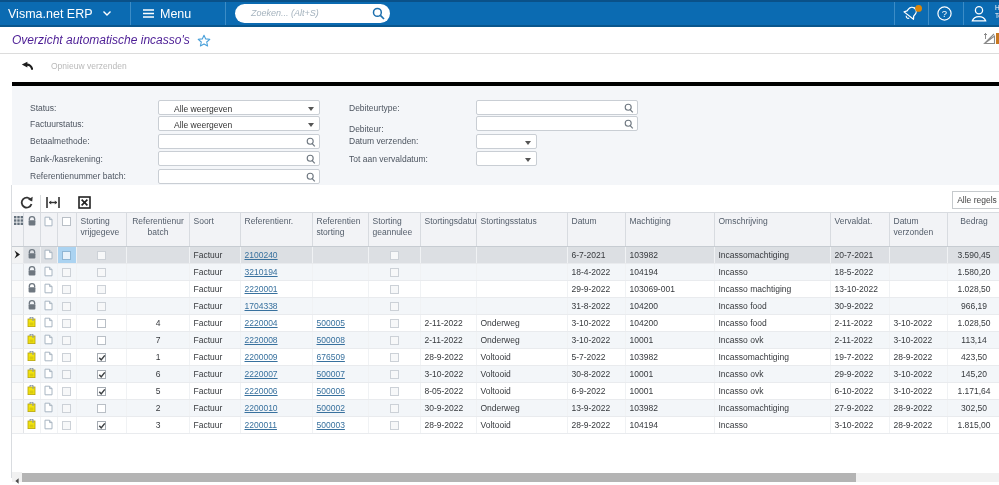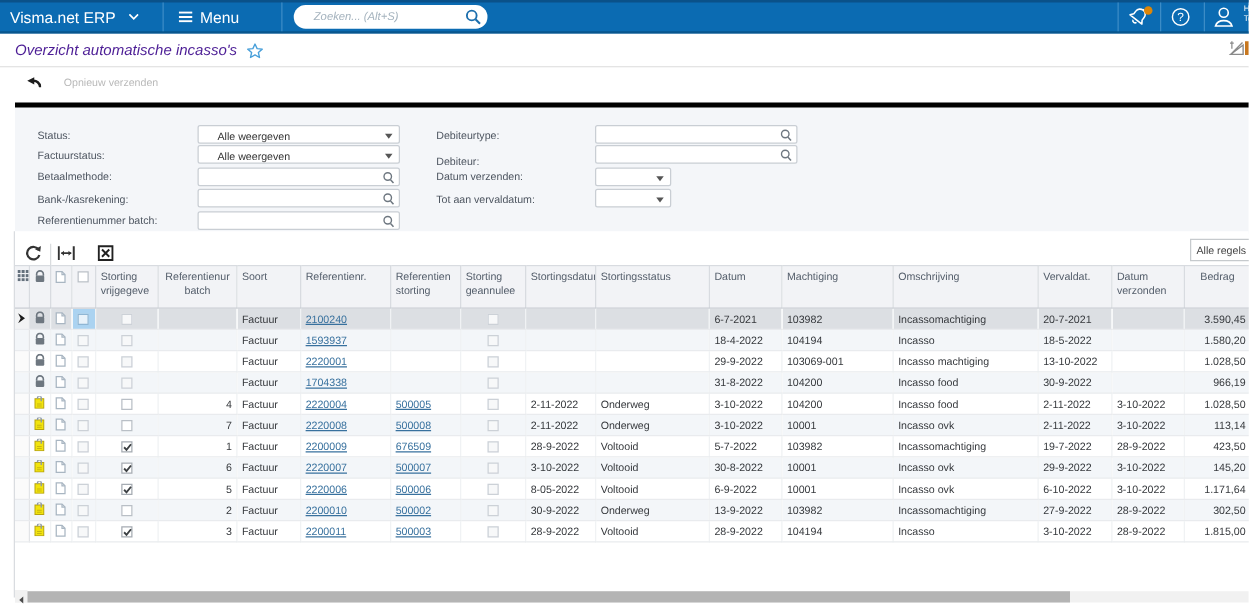--- a/index.html
+++ b/index.html
@@ -32,21 +32,21 @@
 #gtb { position:absolute; left:0px; top:3px; height:22px; width:990px; }
 #gtb .sep { position:absolute; top:7px; height:17px; width:1px; background:#d9dcde; }
 #allebtn { position:absolute; left:940px; top:3px; width:58px; height:18px; background:#fff; border:1px solid #c6cacd; font-size:8.5px; color:#444; text-align:center; line-height:16px; padding-right:8px; }
 table { position:absolute; left:0; top:27px; border-collapse:collapse; table-layout:fixed; width:988px; }
 td,th { overflow:hidden; white-space:nowrap; font-size:8.5px; font-weight:normal; }
 thead th { background:#f2f3f6; color:#535d6a; text-align:left; vertical-align:top; padding:3px 3px 0 4px; border-right:1px solid #d8dbe0; border-top:1px solid #d8dbe0; border-bottom:1px solid #c7ccd2; height:34px; line-height:11px; }
 thead th.r { text-align:center; }
 tbody td { height:17px; padding:0 3px 0 4px; color:#36393d; border-bottom:1px solid #e9ebee; border-right:1px solid #f0f2f4; }
 tbody tr.alt td { background:#f3f6f9; }
 tbody tr.sel td { background:#dcdfe3; }
-tbody td.r { text-align:right; }
+tbody td.r { text-align:center; }
 tbody td.tc { text-align:center; padding:0; }
 tbody td.ac { background:#fbfbfb; border-right:1px solid #e2e4e7; }
 tbody tr.sel td.ac { background:#f2f3f4; }
 tbody td.hlc { background:#abd3f1 !important; }
 a { color:#38719e; text-decoration:underline; }
 .cb { position:relative; display:inline-block; width:9px; height:9px; border:1px solid #b9bfc6; background:#fff; vertical-align:middle; }
 .cb.dis { border-color:#ccd1d7; background:#f7f8f9; }
 .cb.hl { border-color:#8fb6d4; background:#e8f2fa; }
 .cb.on { border-color:#a5abb2; }
 #hscroll { position:absolute; left:12px; top:473px; width:987px; height:9px; background:#f1f1f1; }
@@ -289,21 +289,21 @@
                 <rect x="1.6" y="4.3" width="6.8" height="5.2" rx="1" fill="#6e7780"></rect>
               </svg></td>
             <td class="tc"><svg width="9" height="11" viewBox="0 0 9 11">
                 <path d="M1 1.2 h4.6 L8 3.6 V9.8 H1 Z" fill="#fff" stroke="#a9b6c2" stroke-width="1"></path>
                 <path d="M5.6 1.2 V3.6 H8" fill="none" stroke="#a9b6c2" stroke-width="1"></path>
               </svg></td>
             <td class="tc "><span class="cb dis"></span></td>
             <td class="tc"><span class="cb dis"></span></td>
             <td class="r"></td>
             <td>Factuur</td>
-            <td><a>1593937</a></td>
+            <td><a>3210194</a></td>
             <td></td>
             <td class="tc"><span class="cb dis"></span></td>
             <td></td>
             <td></td>
             <td>18-4-2022</td>
             <td>104194</td>
             <td>Incasso</td>
             <td>18-5-2022</td>
             <td></td>
             <td class="r">1.580,20</td>

